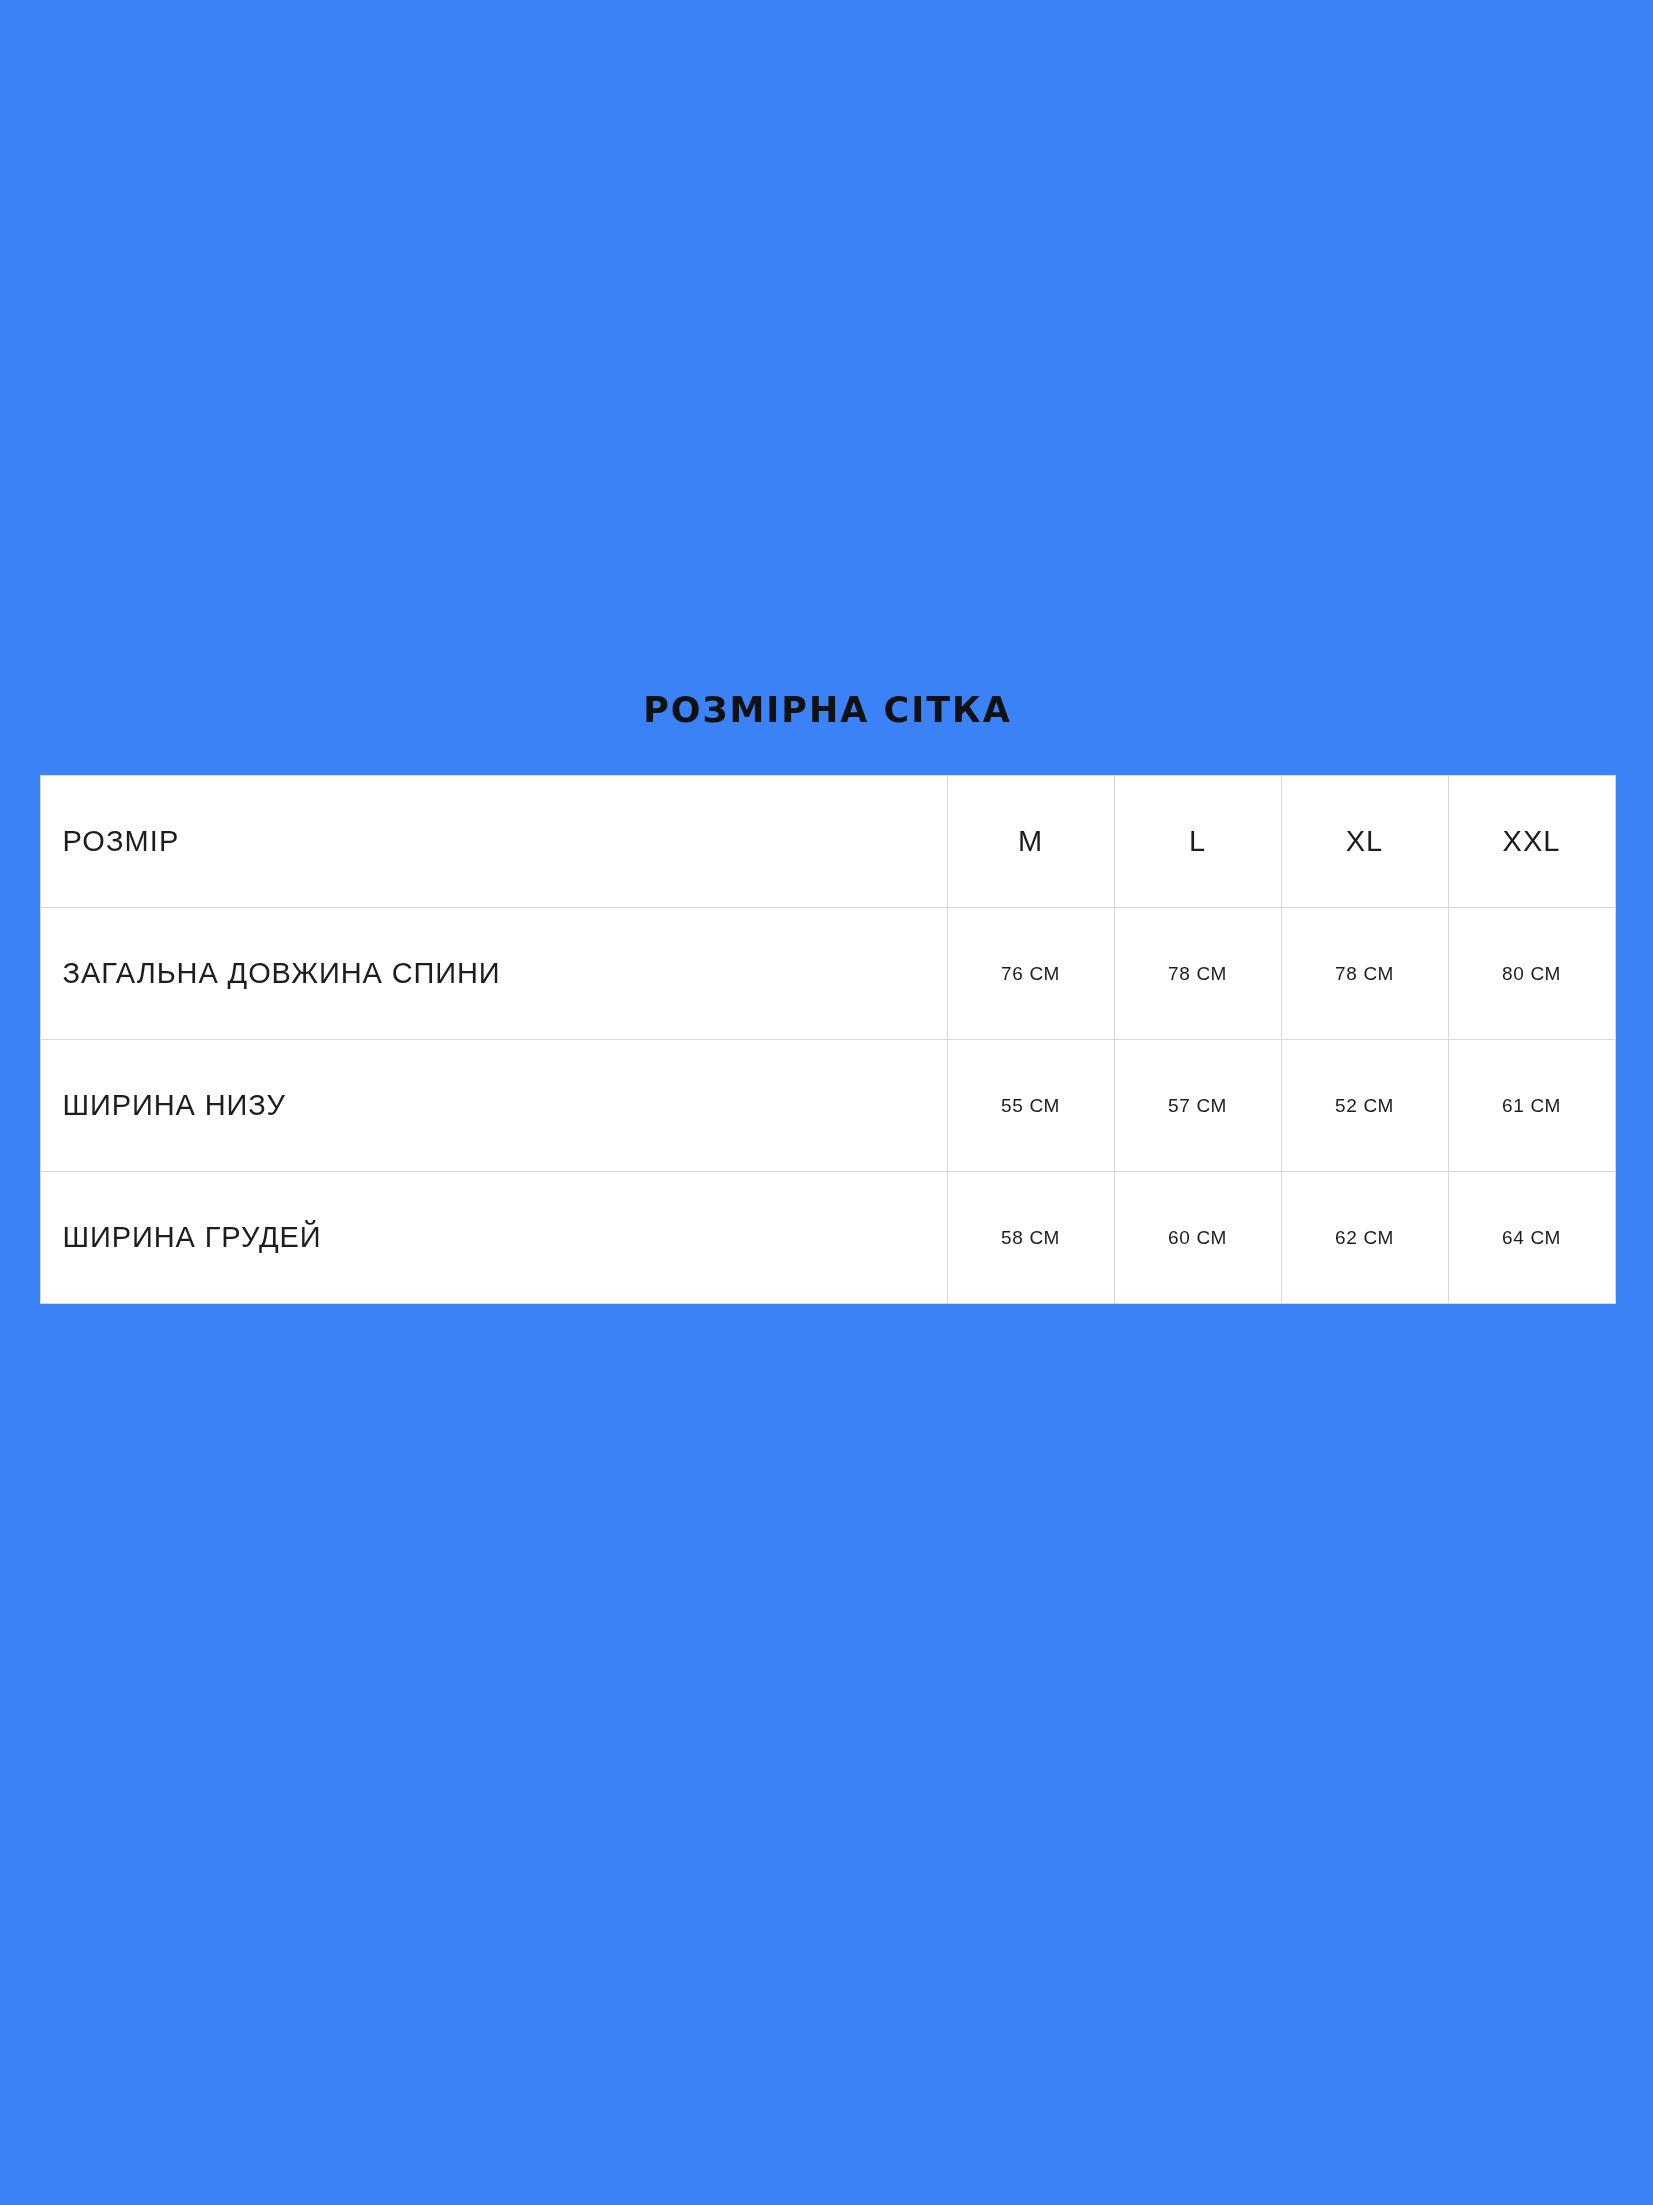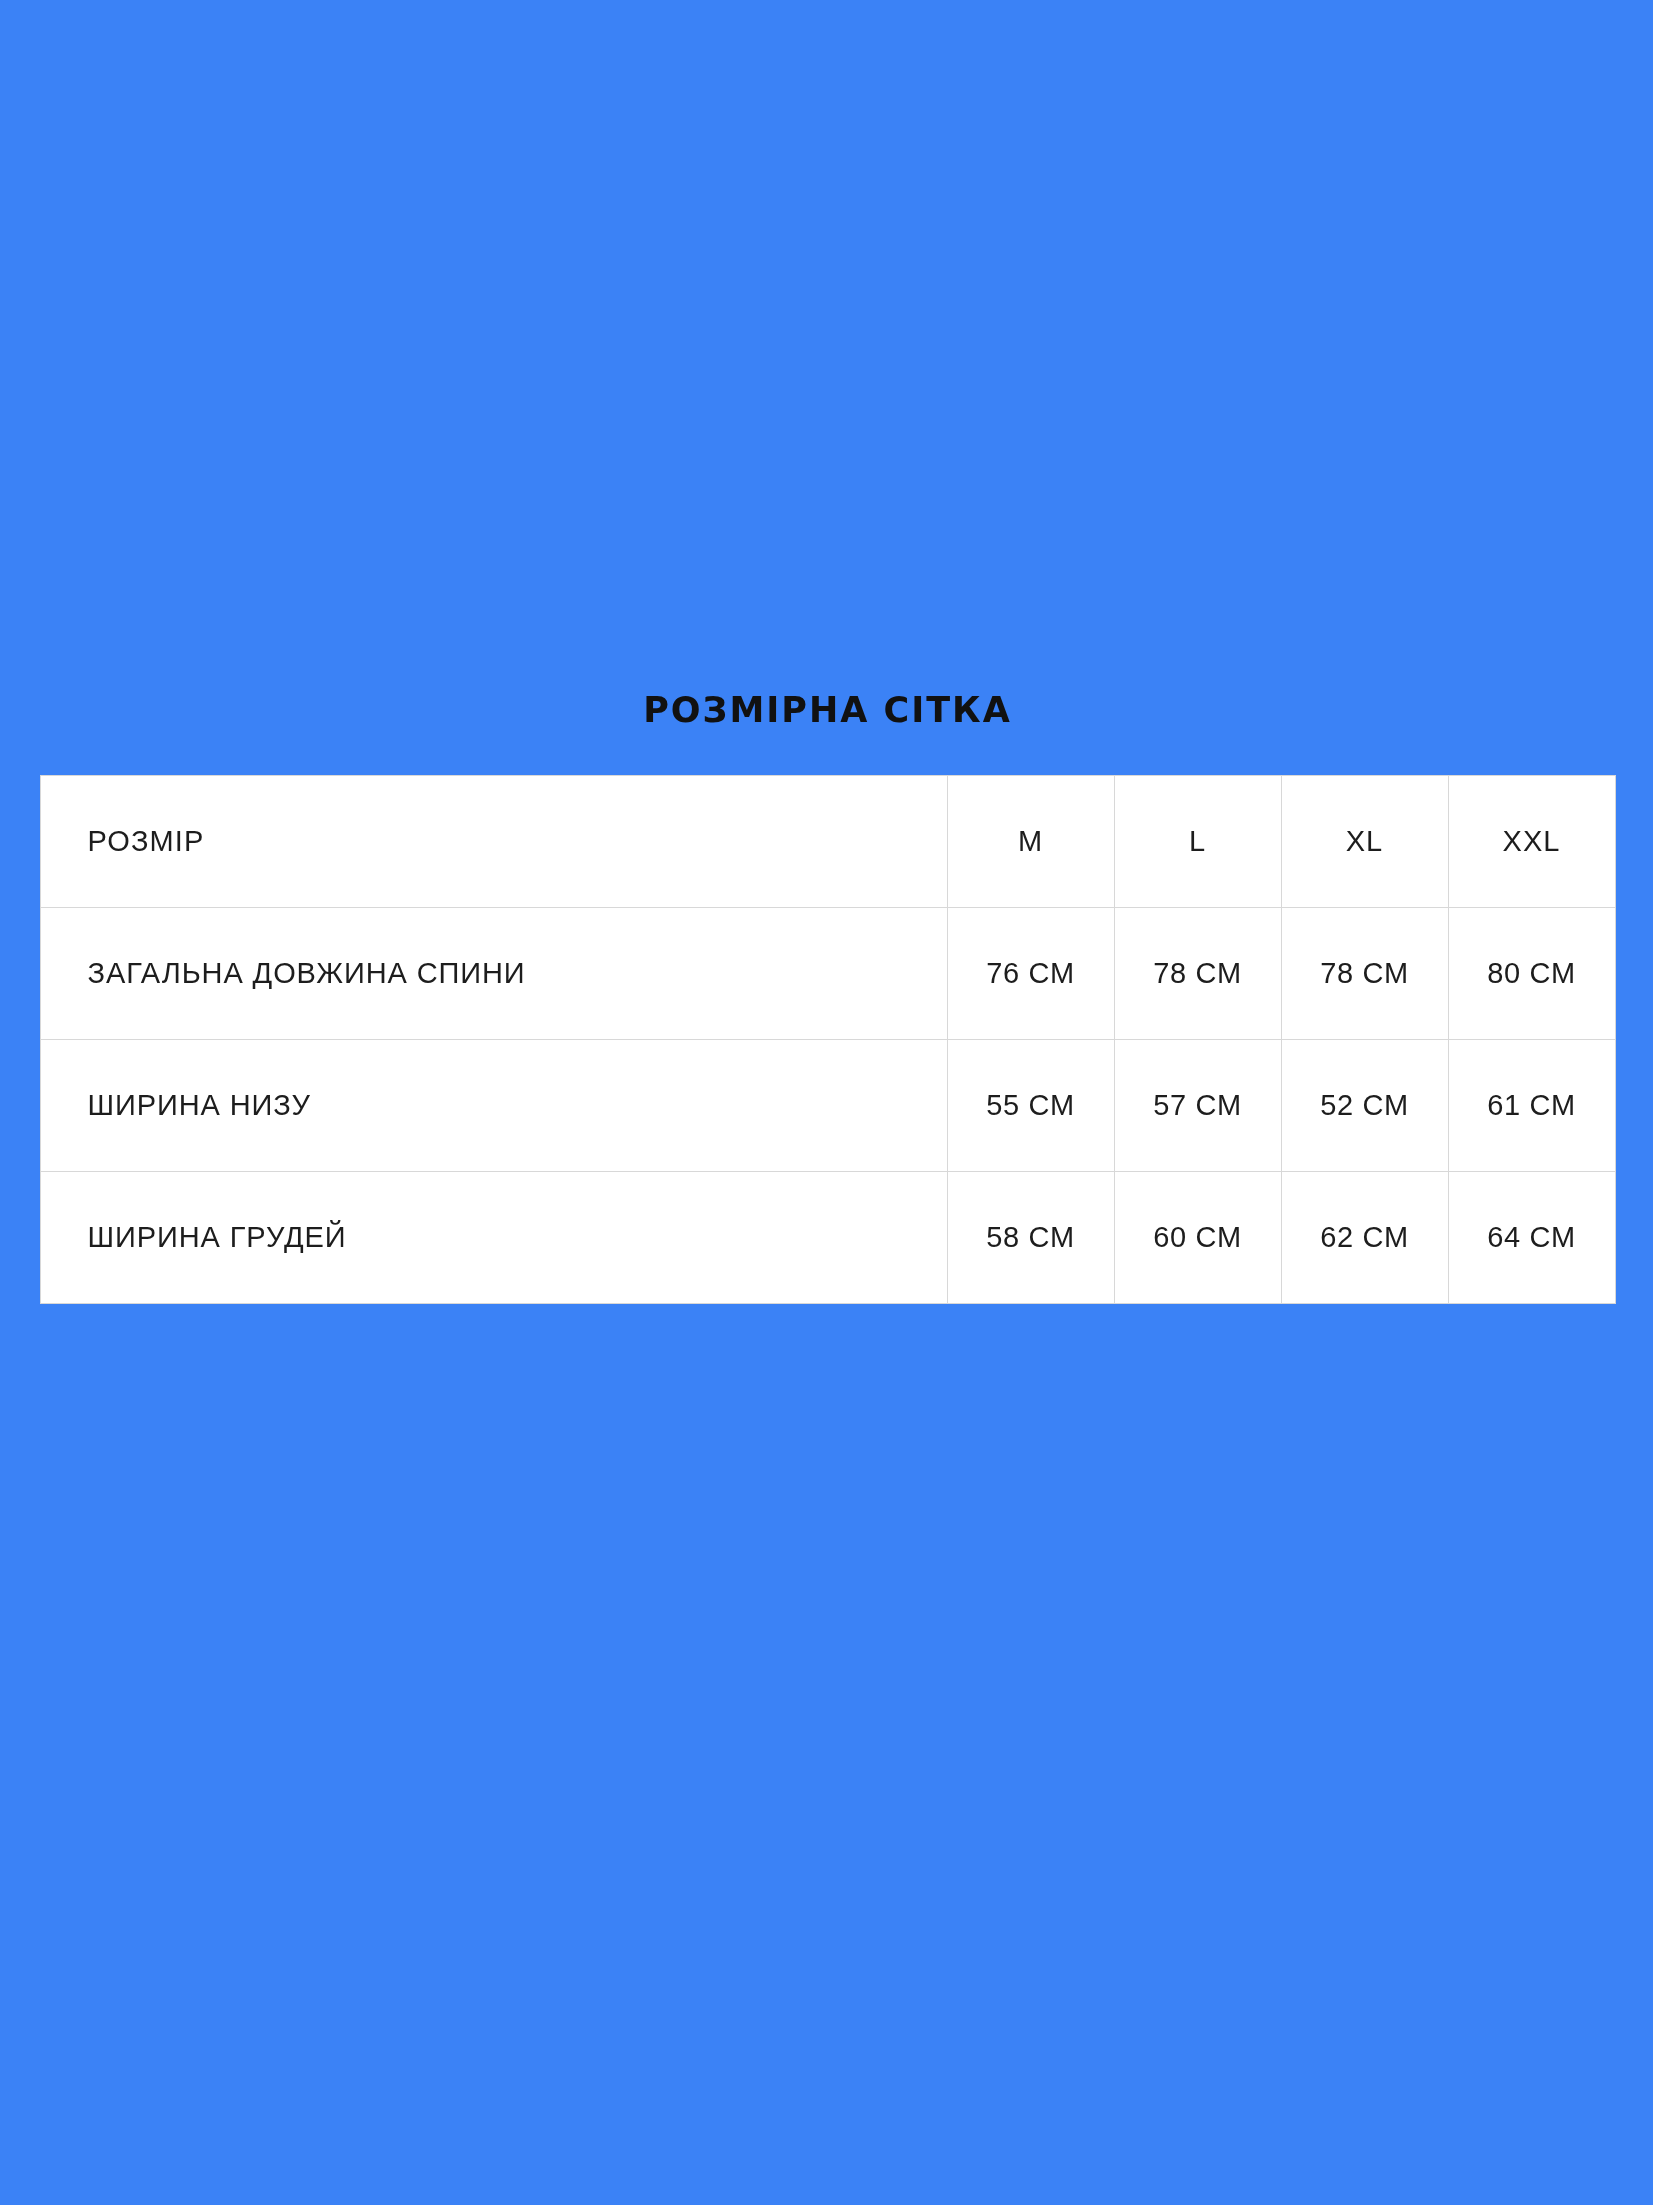--- a/index.html
+++ b/index.html
@@ -58,35 +58,35 @@
     color: #1d1d1d;
     background: #ffffff;
   }
 
   
   col.c-label { width: 907px; }
   col.c-size  { width: 167px; }
 
   .label-cell {
     text-align: left;
-    padding-left: 47px;
+    padding-left: 22px;
     font-size: 29px;
     letter-spacing: 0.9px;
     white-space: nowrap;
   }
 
   .size-head-cell {
     text-align: center;
     font-size: 29px;
     letter-spacing: 1px;
   }
 
   .value-cell {
     text-align: center;
-    font-size: 29px;
+    font-size: 19px;
     letter-spacing: 0.7px;
     white-space: nowrap;
   }
 
   .head-row .label-cell {
     font-size: 29px;
     letter-spacing: 1.1px;
   }
 </style>
 </head>

